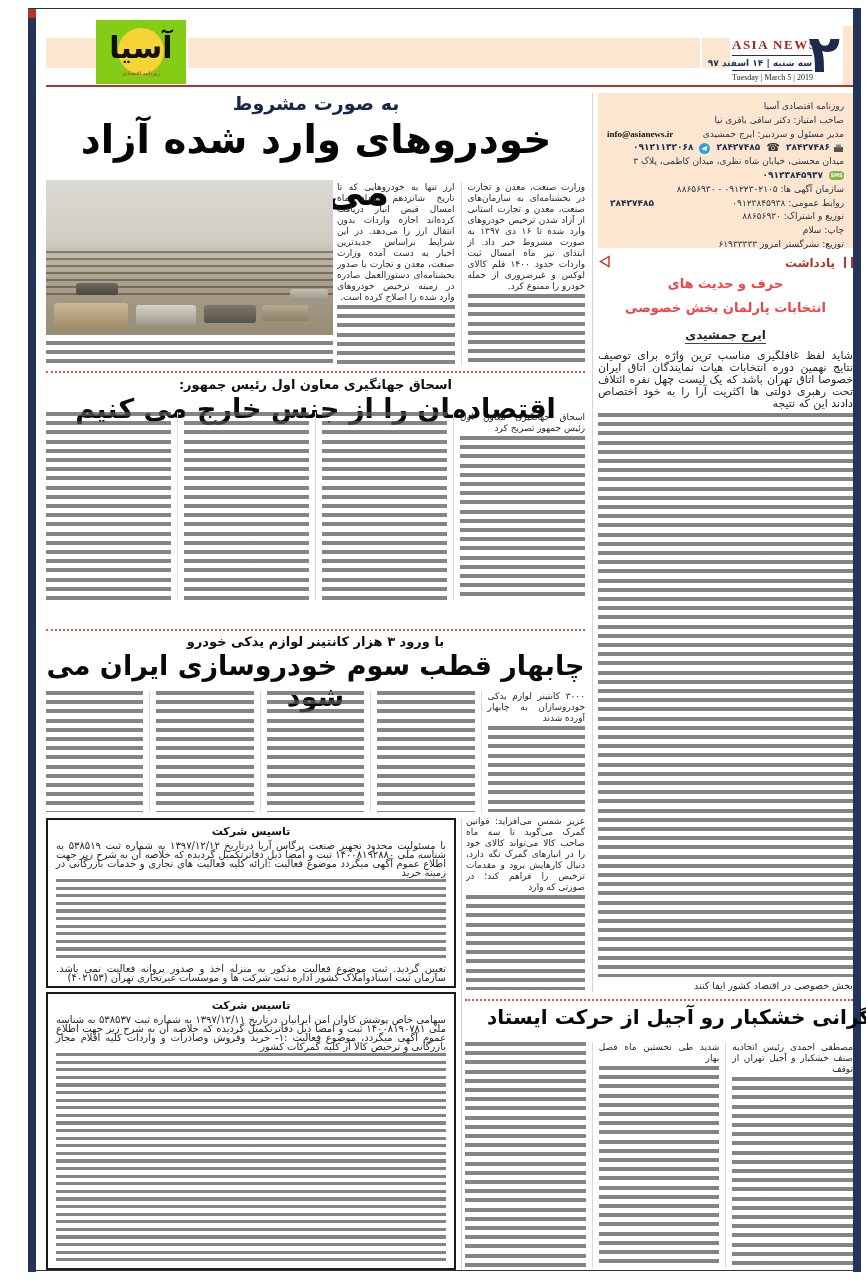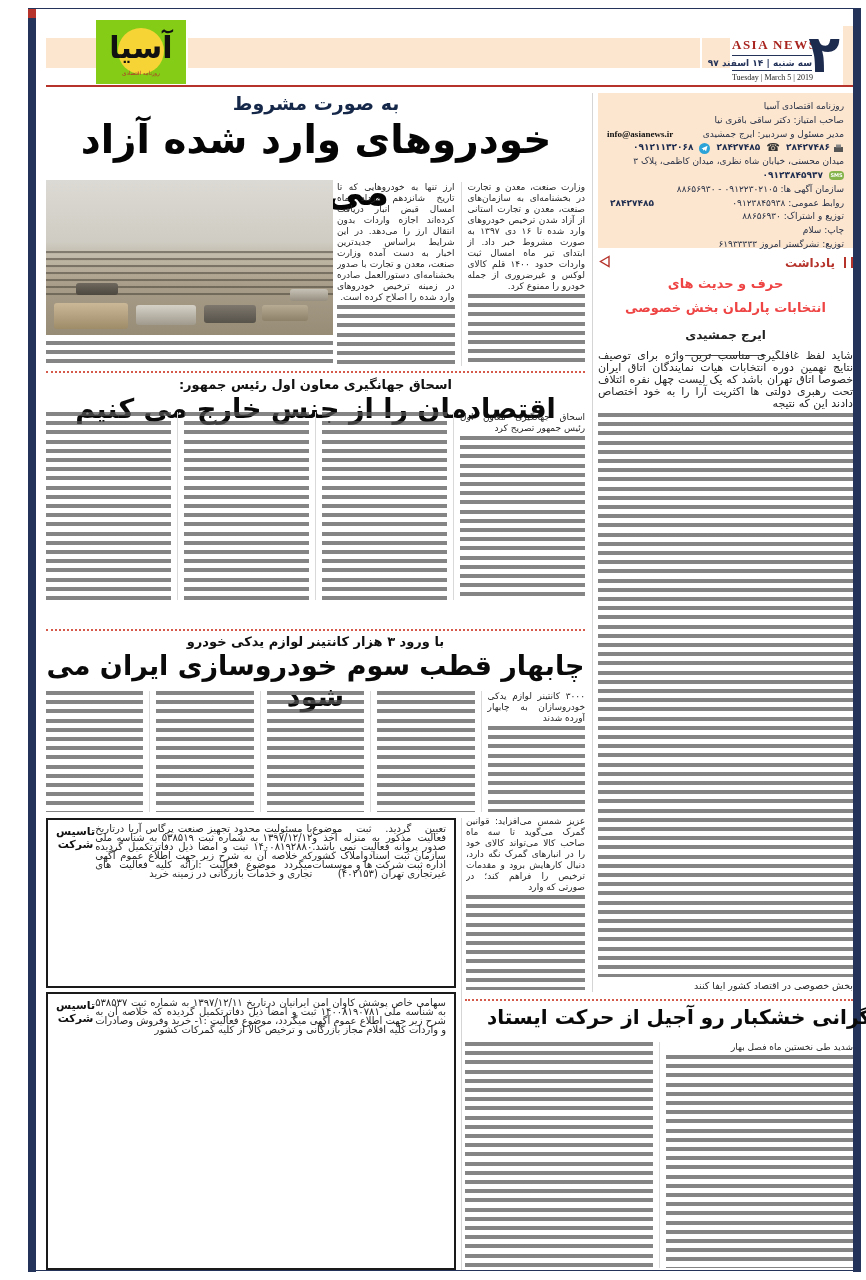--- a/index.html
+++ b/index.html
@@ -34,40 +34,40 @@
   .smsb{display:inline-flex;align-items:center;justify-content:center;min-width:15px;height:9px;border-radius:4px;background:#86b44c;color:#fff;font-size:5px;font-weight:bold;margin-left:3px;}
   .phone-glyph{font-size:11px;color:#333;margin:0 3px;}
   
   .dotted{border-top:2px dotted #d65a4b;}
   .kicker-main{font-size:19px;font-weight:bold;color:#16284a;text-align:center;}
   .h-main{font-size:39px;font-weight:bold;color:#050505;text-align:center;line-height:52px;}
   .kicker-sec{font-size:13px;font-weight:bold;color:#111;text-align:center;}
   .h-sec{font-size:27px;font-weight:bold;color:#0a0a0a;text-align:center;}
   .h-note{font-size:13px;font-weight:bold;color:#ef4444;text-align:center;line-height:23px;}
   .byline{font-size:12px;font-weight:bold;color:#222;text-align:center;}
-  .byline span{border-bottom:1px solid #444;padding-bottom:13px;text-align:right;}
+  .byline span{border-bottom:1px solid #444;padding-bottom:1px;text-align:right;}
   .h-nuts{font-size:20px;font-weight:bold;color:#0a0a0a;text-align:center;margin-left:20px;}
   .note-hdr{display:flex;align-items:center;justify-content:space-between;}
   .note-label{color:#b5332b;font-size:12px;font-weight:bold;}
   .bars{display:inline-block;width:5px;height:11px;border-left:2px solid #b5332b;border-right:2px solid #b5332b;margin-left:4px;vertical-align:-1px;}
   
   .lead{font-size:9px;line-height:11px;text-align:justify;color:#262626;direction:rtl;margin:0;}
   .lead-s{font-size:10px;line-height:9px;}
   .sim{background-image:repeating-linear-gradient(to bottom,#555 0px,#555 4px,rgba(0,0,0,0) 4px,rgba(0,0,0,0) 9.2px);opacity:.72;}
   .sim-s{background-image:repeating-linear-gradient(to bottom,#555 0px,#555 3.2px,rgba(0,0,0,0) 3.2px,rgba(0,0,0,0) 7.6px);opacity:.72;}
   .fill{flex:1 1 auto;}
   .cols{display:flex;direction:rtl;}
   .col{flex:1;display:flex;flex-direction:column;overflow:hidden;padding:0 6px;}
   .col:first-child{padding-right:0;}
   .col:last-child{padding-left:0;}
   .col:not(:last-child){border-left:1px solid #d9d9d9;}
   .vdiv{background:#d5d5d5;width:1px;}
   .stack{display:flex;flex-direction:column;overflow:hidden;}
   
-  .adbox{border:2px solid #1a1a1a;background:#fff;padding:4px 8px;display:flex;flex-direction:row;overflow:hidden;}
+  .adbox{border:2px solid #1a1a1a;background:#fff;padding:4px 8px;display:flex;flex-direction:column;overflow:hidden;}
   .adbox .t{font-size:11px;font-weight:bold;text-align:center;color:#111;margin:1px 0 3px 0;}
   
   .photo{background:linear-gradient(to bottom,#dcdad4 0%,#cfccc3 40%,#bdb4a2 52%,#a89d88 68%,#978c76 100%);overflow:hidden;}
   .photo .rows{position:absolute;left:0;top:46%;width:100%;height:30%;
     background-image:repeating-linear-gradient(to bottom,rgba(72,66,56,.55) 0 2px,rgba(160,150,130,.25) 2px 3px,rgba(0,0,0,0) 3px 7px);}
   .car{position:absolute;border-radius:3px;}
   .c1{left:8px;bottom:6px;width:74px;height:26px;background:linear-gradient(#cbb897,#9e8b68);}
   .c2{left:90px;bottom:10px;width:60px;height:20px;background:linear-gradient(#d6d2c8,#a09a8d);}
   .c3{left:158px;bottom:12px;width:52px;height:18px;background:linear-gradient(#7d776d,#57524a);}
   .c4{left:216px;bottom:14px;width:46px;height:16px;background:linear-gradient(#b8ab93,#8d8169);}
@@ -248,20 +248,24 @@
   <div class="abs adbox" style="left:46px;top:992px;width:410px;height:278px;box-sizing:border-box;">
     <div class="t rtl">تاسیس شرکت</div>
     <p class="lead lead-s">سهامی خاص پوشش کاوان امن ایرانیان درتاریخ ۱۳۹۷/۱۲/۱۱ به شماره ثبت ۵۳۸۵۳۷ به شناسه ملی ۱۴۰۰۸۱۹۰۷۸۱ ثبت و امضا ذیل دفاترتکمیل گردیده که خلاصه آن به شرح زیر جهت اطلاع عموم آگهی میگردد، موضوع فعالیت :۱- خرید وفروش وصادرات و واردات کلیه اقلام مجاز بازرگانی و ترخیص کالا از کلیه گمرکات کشور</p>
     <div class="fill sim-s" style="margin-top:2px;"></div>
   </div>
 
   <div class="abs dotted" style="left:465px;top:999px;width:388px;"></div>
   <div class="abs h-nuts rtl" style="left:465px;top:1005px;width:388px;">گرانی خشکبار رو آجیل از حرکت ایستاد</div>
   <div class="abs cols" style="left:465px;top:1042px;width:388px;height:226px;">
     <div class="col">
+      <p class="lead">مصطفی احمدی رئیس اتحادیه صنف خشکبار و آجیل تهران از توقف</p>
+      <div class="fill sim" style="margin-top:2px;"></div>
+    </div>
+    <div class="col">
       <p class="lead">شدید طی نخستین ماه فصل بهار</p>
       <div class="fill sim" style="margin-top:2px;"></div>
     </div>
     <div class="col">
         <div class="fill sim"></div>
       </div>
   </div>
 
 </div>
 

